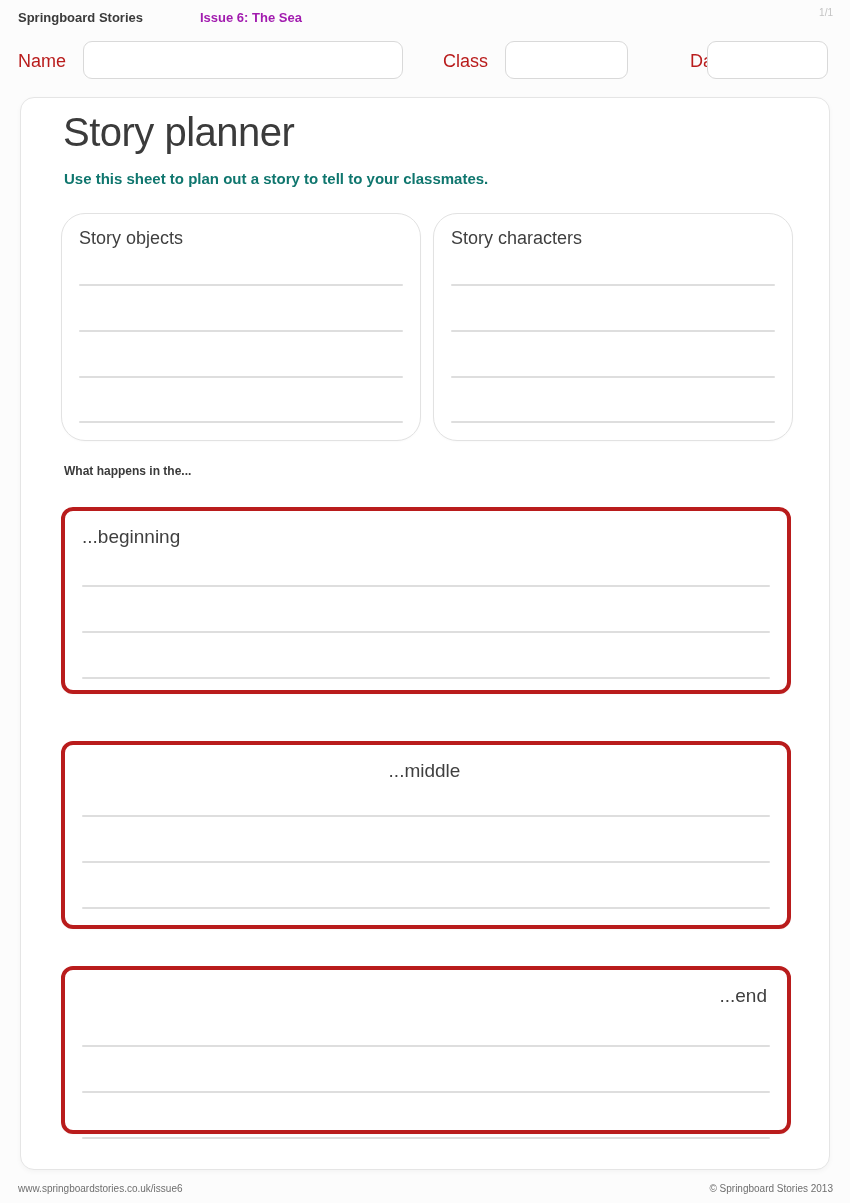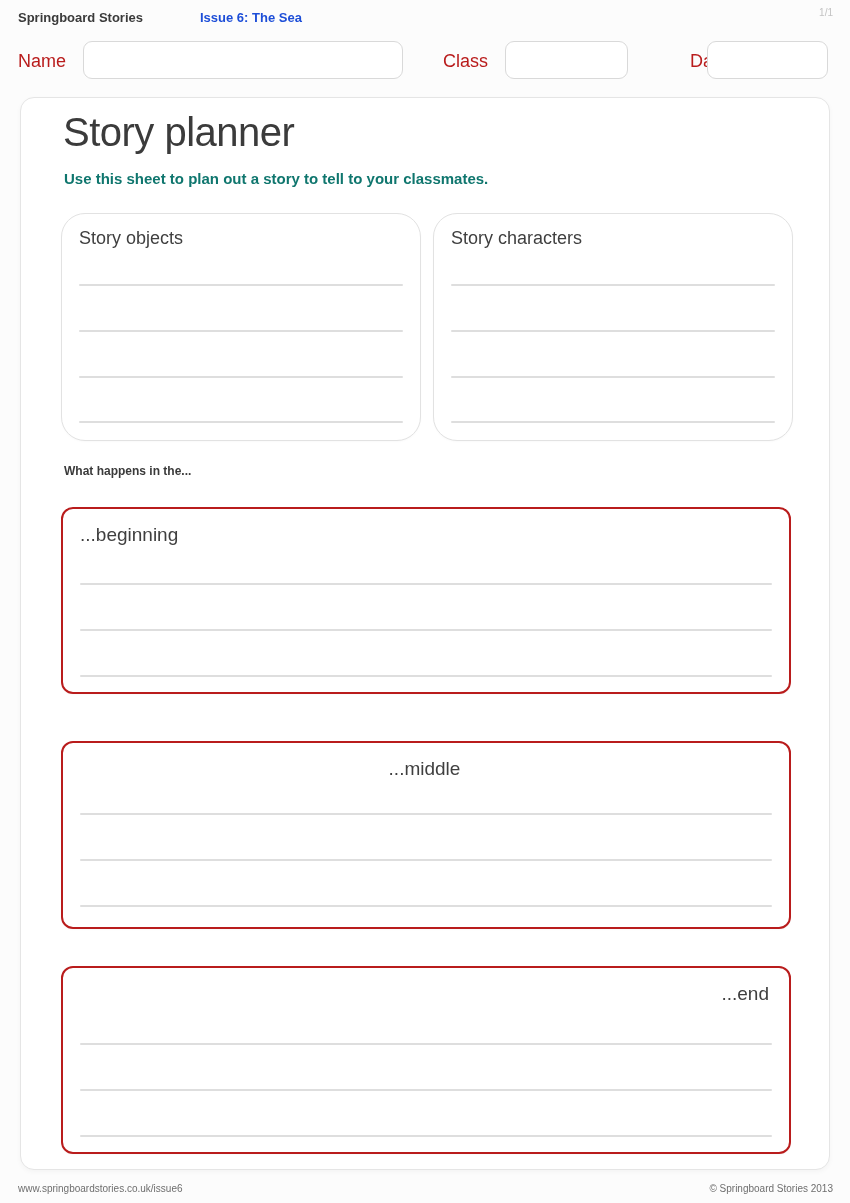--- a/index.html
+++ b/index.html
@@ -5,21 +5,21 @@
   html,body { margin:0; padding:0; }
   body {
     width:850px; height:1203px; position:relative;
     background:#fcfcfc; color:#3d3d3d;
     font-family:"Liberation Sans", sans-serif;
     overflow:hidden;
   }
 
   
   .brand   { position:absolute; left:18px;  top:10px; font-size:13px; font-weight:700; color:#3a3a3a; }
-  .issue   { position:absolute; left:200px; top:10px; font-size:13px; font-weight:700; color:#1d4ed8; }
+  .issue   { position:absolute; left:200px; top:10px; font-size:13px; font-weight:700; color:#a21caf; }
   .pageno  { position:absolute; right:17px; top:7px;  font-size:10px; color:#c3c3c3; }
 
   
   .fld-label { position:absolute; top:51px; font-size:18px; color:#b91c1c; }
   .name-label  { left:18px; }
   .class-label { left:443px; }
   .date-label  { left:646px;margin-left:44px; }
   .fld {
     position:absolute; top:41px; height:38px; box-sizing:border-box;
     border:1px solid #d9d9d9; border-radius:9px; background:#fff;
@@ -64,26 +64,26 @@
   }
 
   .section-heading {
     position:absolute; left:43px; top:366px; margin:0;
     font-size:12px; font-weight:700; color:#3a3a3a;
   }
 
   
   .wide-box {
     position:absolute; left:40px; width:730px;
-    border:2px solid #b91c1c; border-radius:12px; box-sizing:border-box;
+    border:4px solid #b91c1c; border-radius:12px; box-sizing:border-box;
     background:#fff; box-shadow:0 1px 2px rgba(0,0,0,0.025);
   }
   .beginning-box { top:409px; height:187px; }
   .middle-box    { top:643px; height:188px; }
-  .end-box       { top:868px; height:188px; }
+  .end-box       { top:868px; height:168px; }
   .part-label {
     position:absolute; left:17px; right:20px; top:15px;
     font-size:19px; font-weight:400; color:#3f3f3f;
   }
   .beginning-box .part-label { text-align:left; }
   .middle-box    .part-label { text-align:center; }
   .end-box       .part-label { text-align:right; }
 
   
   .footer-url  { position:absolute; left:18px;  top:1183px; font-size:10px; color:#6e6e6e; }

